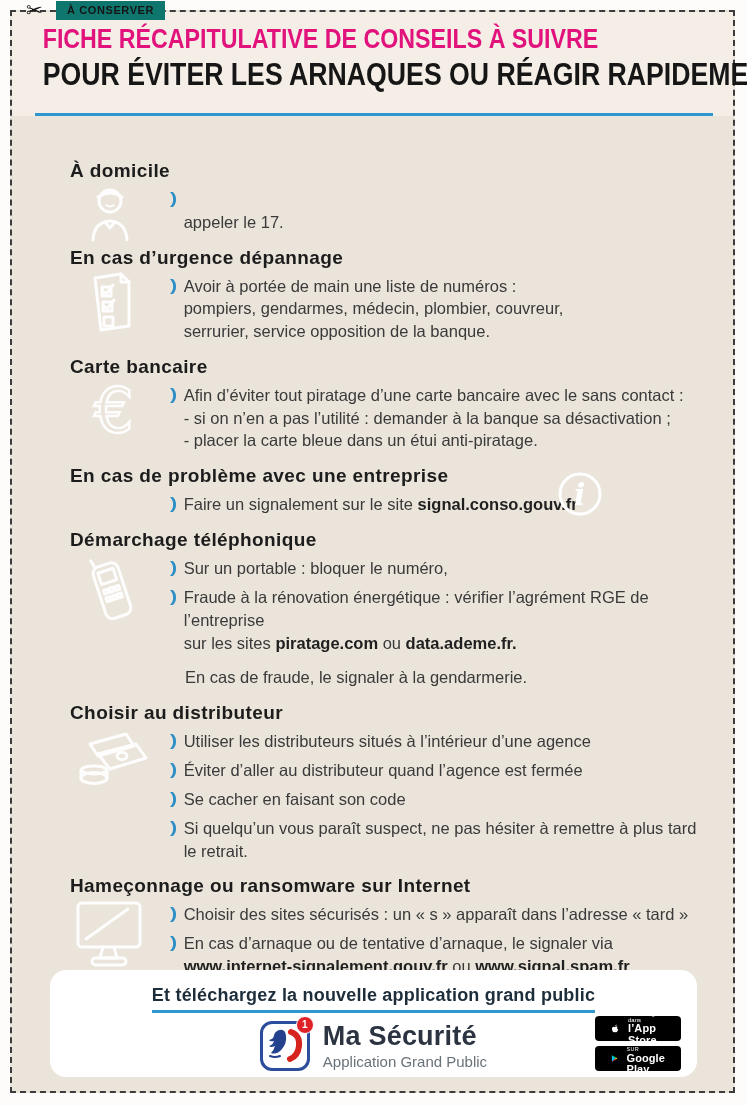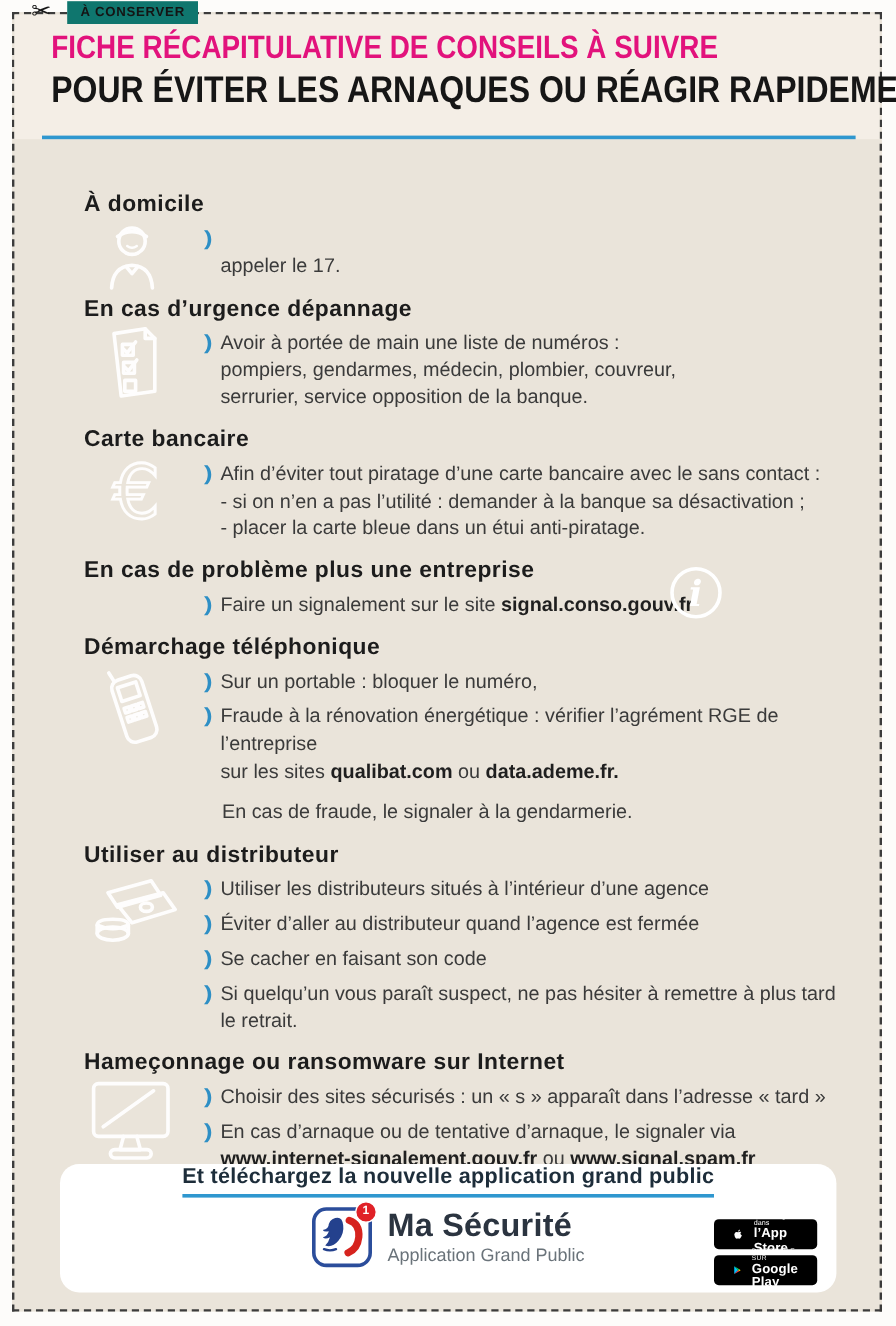--- a/index.html
+++ b/index.html
@@ -54,21 +54,21 @@
   .icon-carte-bancaire{top:24px;left:18px;}
   .icon-demarchage-telephonique{top:22px;left:8px;}
   .icon-retrait-distributeur{top:24px;left:2px;}
   .icon-hameconnage-internet{top:22px;left:2px;}
   .right-info{position:absolute;left:487px;top:6px;}
   
   .footer-card{
     position:absolute;left:50px;right:50px;top:970px;height:107px;background:#ffffff;
     border-radius:16px;z-index:2;
   }
-  .footer-heading-wrap{text-align:center;}
+  .footer-heading-wrap{text-align:center;margin-top:15px;}
   .footer-heading{
     display:inline-block;font-size:18px;font-weight:800;color:#1d2d3a;letter-spacing:.2px;
     border-bottom:3px solid #2f97cf;padding-bottom:4px;
   }
   .app-row{
     display:flex;align-items:center;justify-content:center;gap:13px;margin-top:8px;
   }
   .app-logo{
     position:relative;width:50px;height:50px;background:#fff;border:3px solid #2b4d9b;
     border-radius:12px;box-sizing:border-box;
@@ -149,21 +149,21 @@
      <text x="6" y="52" font-size="62" font-family="DejaVu Sans, sans-serif" fill="none" stroke="#ffffff" stroke-width="2.4">€</text>
         </svg></span>
       <div class="items">
         <div class="item">
           <span class="chev">)</span>
           <div class="txt"><span>Afin d’éviter tout piratage d’une carte bancaire avec le sans contact :</span><br><span>- si on n’en a pas l’utilité : demander à la banque sa désactivation ;</span><br><span>- placer la carte bleue dans un étui anti-piratage.</span></div>
         </div>
       </div>
     </div>
     <div class="section">
-      <div class="sec-heading">En cas de problème plus une entreprise</div>
+      <div class="sec-heading">En cas de problème avec une entreprise</div>
       <span class="right-info"><svg width="46" height="46" viewBox="0 0 46 46">
      <circle cx="23" cy="23" r="20" fill="none" stroke="#ffffff" stroke-width="3"></circle>
      <text x="17" y="34" font-size="30" font-style="italic" font-weight="bold" font-family="DejaVu Serif, serif" fill="#ffffff">i</text>
         </svg></span>
       <div class="items">
         <div class="item">
           <span class="chev">)</span>
           <div class="txt"><span>Faire un signalement sur le site </span><span class="b">signal.conso.gouv.fr</span></div>
         </div>
       </div>
@@ -183,29 +183,29 @@
        <path d="M25 13 L23 5" fill="none" stroke="#ffffff" stroke-width="3" stroke-linecap="round" stroke-linejoin="round"></path>
      </g>
         </svg></span>
       <div class="items">
         <div class="item">
           <span class="chev">)</span>
           <div class="txt"><span>Sur un portable : bloquer le numéro,</span></div>
         </div>
         <div class="item">
           <span class="chev">)</span>
-          <div class="txt"><span>Fraude à la rénovation énergétique : vérifier l’agrément RGE de l’entreprise</span><br><span>sur les sites </span><span class="b">qualibat.com</span><span> ou </span><span class="b">data.ademe.fr.</span></div>
+          <div class="txt"><span>Fraude à la rénovation énergétique : vérifier l’agrément RGE de l’entreprise</span><br><span>sur les sites </span><span class="b">piratage.com</span><span> ou </span><span class="b">data.ademe.fr.</span></div>
         </div>
         <div class="item plain">
           <div class="txt"><span>En cas de fraude, le signaler à la gendarmerie.</span></div>
         </div>
       </div>
     </div>
     <div class="section">
-      <div class="sec-heading">Utiliser au distributeur</div>
+      <div class="sec-heading">Choisir au distributeur</div>
       <span class="sec-icon icon-retrait-distributeur"><svg width="80" height="66" viewBox="0 0 80 66">
      <path d="M18 18 L54 8 L62 20 L26 30 Z" fill="none" stroke="#ffffff" stroke-width="3" stroke-linecap="round" stroke-linejoin="round"></path>
      <path d="M26 28 L64 18 L74 32 L38 43 Z" fill="none" stroke="#ffffff" stroke-width="3" stroke-linecap="round" stroke-linejoin="round"></path>
      <ellipse cx="50" cy="30" rx="5" ry="3.5" fill="none" stroke="#ffffff" stroke-width="3" stroke-linecap="round" stroke-linejoin="round"></ellipse>
      <ellipse cx="22" cy="52" rx="13" ry="5.5" fill="none" stroke="#ffffff" stroke-width="3" stroke-linecap="round" stroke-linejoin="round"></ellipse>
      <path d="M9 52 L9 45 Q9 40 22 40 Q35 40 35 45 L35 52" fill="none" stroke="#ffffff" stroke-width="3" stroke-linecap="round" stroke-linejoin="round"></path>
      <path d="M9 45 Q22 51 35 45" fill="none" stroke="#ffffff" stroke-width="3" stroke-linecap="round" stroke-linejoin="round"></path>
         </svg></span>
       <div class="items">
         <div class="item">

